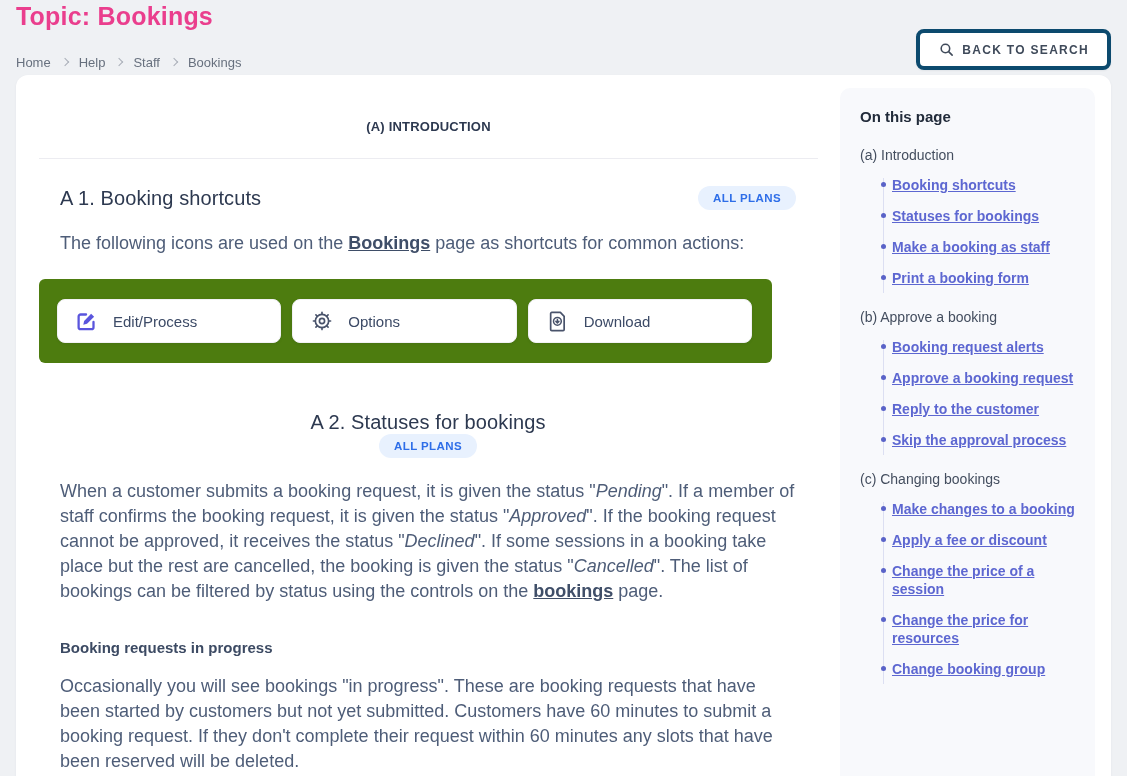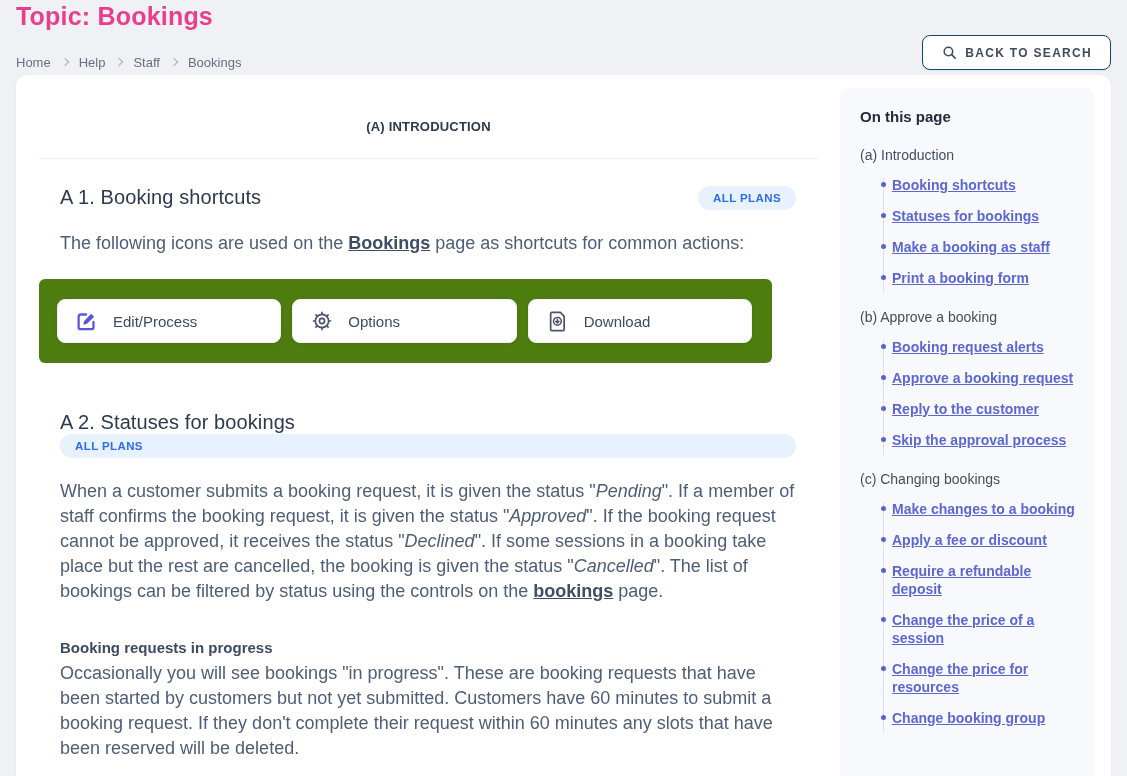--- a/index.html
+++ b/index.html
@@ -12,47 +12,47 @@
   }
 
   
   .topbar { position:absolute; left:16px; top:0; width:1095px; height:70px; display:flex; justify-content:space-between; align-items:flex-end; }
   .page-title { font-size:25px; font-weight:700; color:#ea3e8d; padding-top:10px; letter-spacing:.2px; }
   .crumbs { display:flex; align-items:center; margin-top:24px; font-size:13px; color:#67707e; }
   .crumbs a { color:#67707e; text-decoration:none; cursor:pointer; }
   .chev { display:inline-block; width:6px; height:6px; border-top:1.6px solid #a9aeb8; border-right:1.6px solid #a9aeb8; transform:rotate(45deg); margin:0 11px 1px 11px; }
   .back-btn {
     margin-top:16px; display:flex; align-items:center; gap:7px;
-    background:#fff; border:1px solid #0c4a6e; border-radius:8px;
+    background:#fff; border:4px solid #0c4a6e; border-radius:8px;
     padding:8px 18px; cursor:pointer;
     font-family:inherit; font-size:12px; font-weight:700; letter-spacing:1.3px; color:#3f4a5a;
     box-shadow:0 1px 2px rgba(20,30,55,.06);
   }
 
   
   .card {
     position:absolute; left:16px; top:75px; width:1095px; height:740px;
     background:#fff; border-radius:12px; box-shadow:0 1px 3px rgba(25,35,60,.05);
   }
 
   
   .content { position:absolute; left:23px; top:0; width:779px; }
   .kicker { margin-top:44px; text-align:center; font-size:13px; font-weight:700; color:#2d3950; letter-spacing:.2px; }
   .rule { border:none; border-top:1px solid #ececf1; margin-top:24px; }
-  .sec-head { display:flex; justify-content:space-between; margin:27px 22px 0 21px; }
+  .sec-head { display:flex; justify-content:space-between; align-items:center; margin:27px 22px 0 21px; }
   .sec-head h2 { font-size:20px; font-weight:400; color:#2d3950; letter-spacing:.1px; }
   .badge {
     background:#e8f1fe; color:#2e6ee8; font-size:11.5px; font-weight:700;
     letter-spacing:.4px; padding:6px 15px; border-radius:14px; white-space:nowrap;
   }
   .para { margin:21px 0 0 21px; width:740px; font-size:18px; line-height:25px; color:#4e5d78; }
   .para .ilink { color:#3f4e68; font-weight:700; text-decoration:underline; cursor:pointer; }
   .para em { font-style:italic; }
   .bold-sub { margin:35px 0 0 21px; font-size:15px; font-weight:700; color:#3c4a63; }
-  .para.tight { margin-top:5px; }
+  .para.tight { margin-top:18px; }
 
   .pinkbox { background:#4d7c0f; border-radius:6px; width:733px; }
   .shortcuts { margin-top:23px; height:84px; padding:20px 20px 20px 18px; display:flex; gap:11px; }
   .scard {
     flex:1; background:#fff; border-radius:8px; border:1px solid #f1f1f4;
     box-shadow:0 1px 3px rgba(25,35,60,.10);
     display:flex; align-items:center; gap:16px; padding-left:18px;
     font-size:15px; color:#3c4a66;
   }
   .scard .icw { width:21px; height:21px; display:flex; align-items:center; justify-content:center; }
@@ -219,20 +219,19 @@
       <li><span class="dot"></span><a>Booking request alerts</a></li>
       <li><span class="dot"></span><a>Approve a booking request</a></li>
       <li><span class="dot"></span><a>Reply to the customer</a></li>
       <li><span class="dot"></span><a>Skip the approval process</a></li>
     </ul>
 
     <div class="toc-group-label">(c) Changing bookings</div>
     <ul>
       <li><span class="dot"></span><a>Make changes to a booking</a></li>
       <li><span class="dot"></span><a>Apply a fee or discount</a></li>
-      <li><span class="dot"></span><a>Require a refundable deposit</a></li>
       <li><span class="dot"></span><a>Change the price of a session</a></li>
       <li><span class="dot"></span><a>Change the price for resources</a></li>
       <li><span class="dot"></span><a>Change booking group</a></li>
     </ul>
 
   </aside>
 </div>
 
 </body></html>

